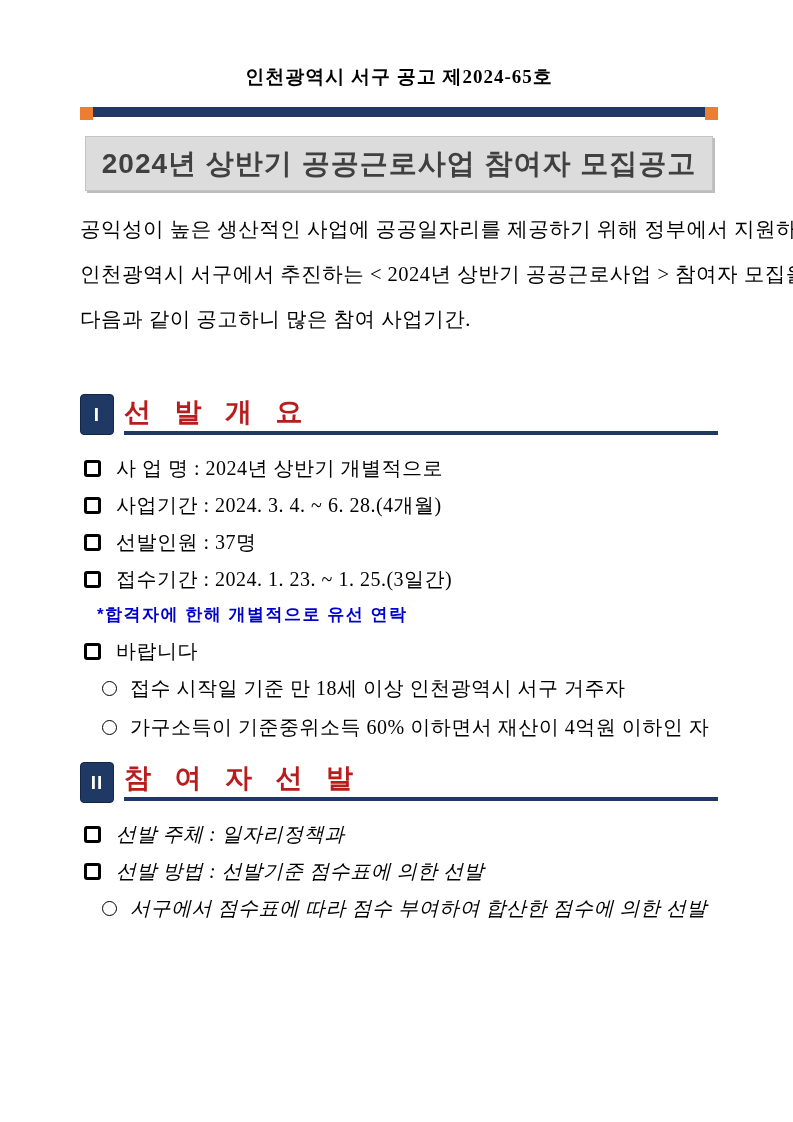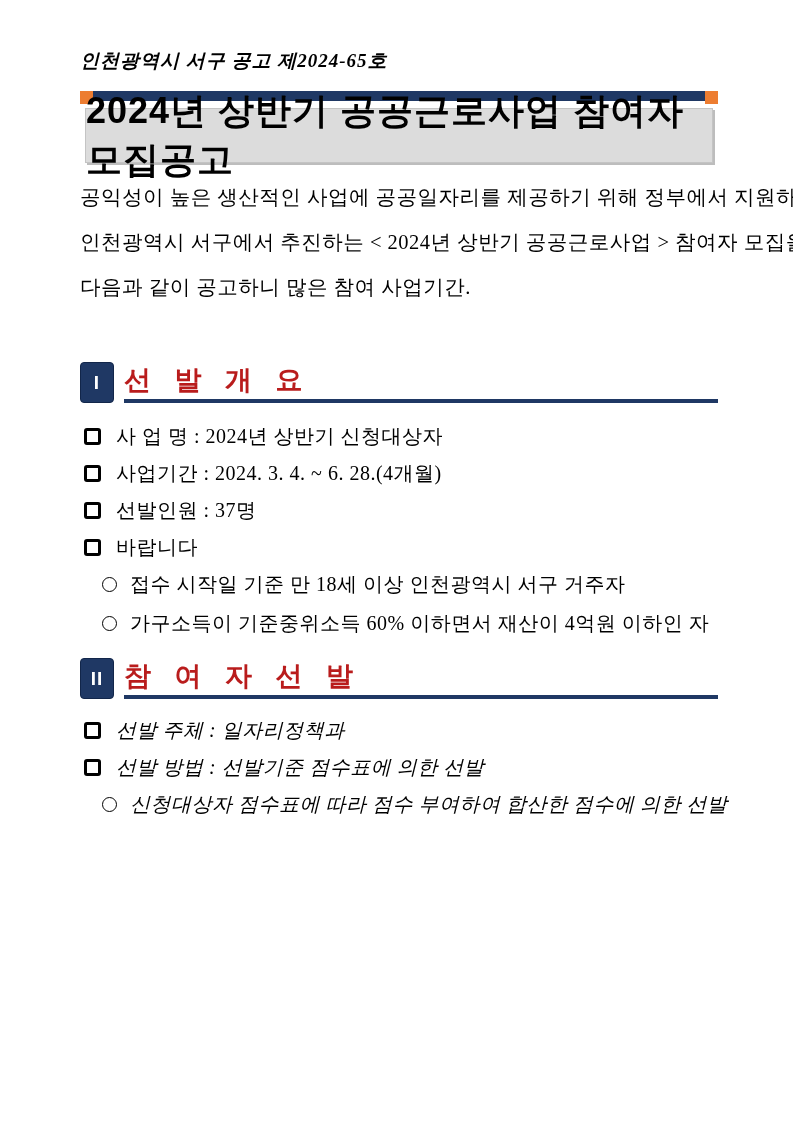--- a/index.html
+++ b/index.html
@@ -9,63 +9,62 @@
     width:793px; height:1122px;
     background:#ffffff;
     overflow:hidden;
     font-family:"Liberation Serif","DejaVu Serif",serif;
     color:#000;
   }
   .content { padding:0 75px 0 80px; }
 
   
   .doc-number {
-    padding-top:48px;
-    text-align:left;
+    padding-top:64px;
+    text-align:center;
     font-family:"Liberation Serif","DejaVu Serif",serif;
     font-weight:bold;
     font-size:19px;
     letter-spacing:1px;
-    font-style:italic;
   }
 
   
   .banner { margin-top:17px; }
   .banner-bar { display:flex; align-items:flex-start; }
   .banner-bar .orange-square {
     width:13px; height:13px; background:#ED7D31; flex:0 0 13px;
   }
   .banner-bar .navy-bar {
     flex:1; height:10px; background:#1F3864; margin-top:0;
   }
   .banner-title-box {
-    margin:4px 5px;
+    margin:16px 5px;
     height:55px;
     background:#DCDCDC;
     border:1px solid #c4c4c4;
     box-shadow:2px 2px 0 #bdbdbd;
     display:flex; align-items:center; justify-content:center;
     font-family:"Liberation Sans","DejaVu Sans",sans-serif;
-    font-weight:bold; font-size:36px; letter-spacing:1px;
-    color:#000000;
+    font-weight:bold; font-size:28px; letter-spacing:1px;
+    color:#404040;
   }
 
   
   .intro { margin-top:12px; }
   .intro-line {
     font-size:20.5px;
     line-height:45px;
     letter-spacing:0.5px;
     white-space:nowrap;
   }
 
   
   .section-header { display:flex; align-items:stretch; }
   .section-header.first { margin-top:52px; }
-  .section-header.second { margin-top:22px; }
+  .section-header.second { margin-top:22px;align-items:center; }
   .numeral-box {
     width:34px; height:41px;
     background:#1F3864;
     border:1px solid #12264a;
     border-radius:4px;
     color:#fff;
     display:flex; align-items:center; justify-content:center;
     font-family:"Liberation Sans","DejaVu Sans",sans-serif;
     font-weight:bold; font-size:19px;
     letter-spacing:1px;
@@ -151,30 +150,35 @@
     <div class="section-header first">
       <div class="numeral-box">I</div>
       <div class="header-body">
         <span class="section-title">선 발 개 요</span>
       </div>
     </div>
 
     <div class="section-items">
       <div class="item-row">
         <span class="checkbox-icon"></span>
-        <span>사 업 명 : 2024년 상반기 신청대상자</span>
+        <span>사 업 명 : 2024년 상반기 개별적으로</span>
       </div>
       <div class="item-row">
         <span class="checkbox-icon"></span>
         <span>사업기간 : 2024. 3. 4. ~ 6. 28.(4개월)</span>
       </div>
       <div class="item-row">
         <span class="checkbox-icon"></span>
         <span>선발인원 : 37명</span>
       </div>
+      <div class="item-row">
+        <span class="checkbox-icon"></span>
+        <span>접수기간 : 2024. 1. 23. ~ 1. 25.(3일간)</span>
+      </div>
+      <div class="note-row">*합격자에 한해 개별적으로 유선 연락</div>
       <div class="item-row">
         <span class="checkbox-icon"></span>
         <span>바랍니다</span>
       </div>
       <div class="item-row bullet-row">
         <span class="circle-bullet-icon"></span>
         <span>접수 시작일 기준 만 18세 이상 인천광역시 서구 거주자</span>
       </div>
       <div class="item-row bullet-row">
         <span class="circle-bullet-icon"></span>
@@ -193,18 +197,18 @@
       <div class="item-row">
         <span class="checkbox-icon"></span>
         <span>선발 주체 : 일자리정책과</span>
       </div>
       <div class="item-row">
         <span class="checkbox-icon"></span>
         <span>선발 방법 : 선발기준 점수표에 의한 선발</span>
       </div>
       <div class="item-row bullet-row">
         <span class="circle-bullet-icon"></span>
-        <span>신청대상자 점수표에 따라 점수 부여하여 합산한 점수에 의한 선발</span>
+        <span>서구에서 점수표에 따라 점수 부여하여 합산한 점수에 의한 선발</span>
       </div>
     </div>
 
   </div>
 </div>
 
 </body></html>

